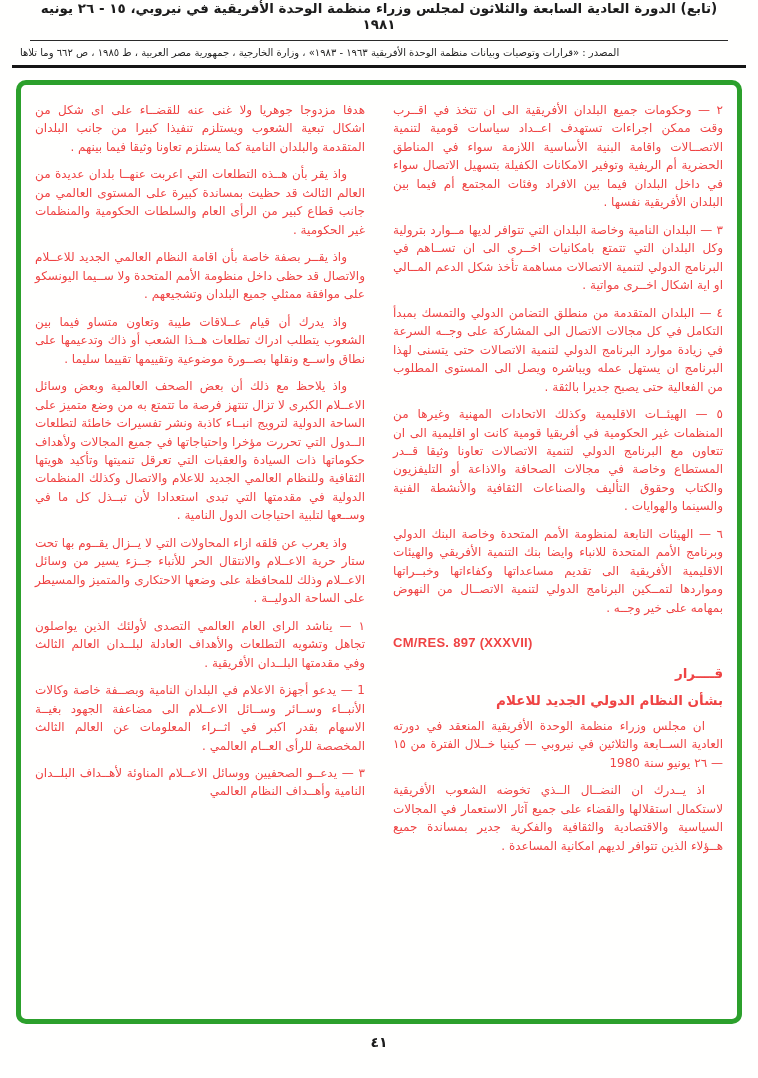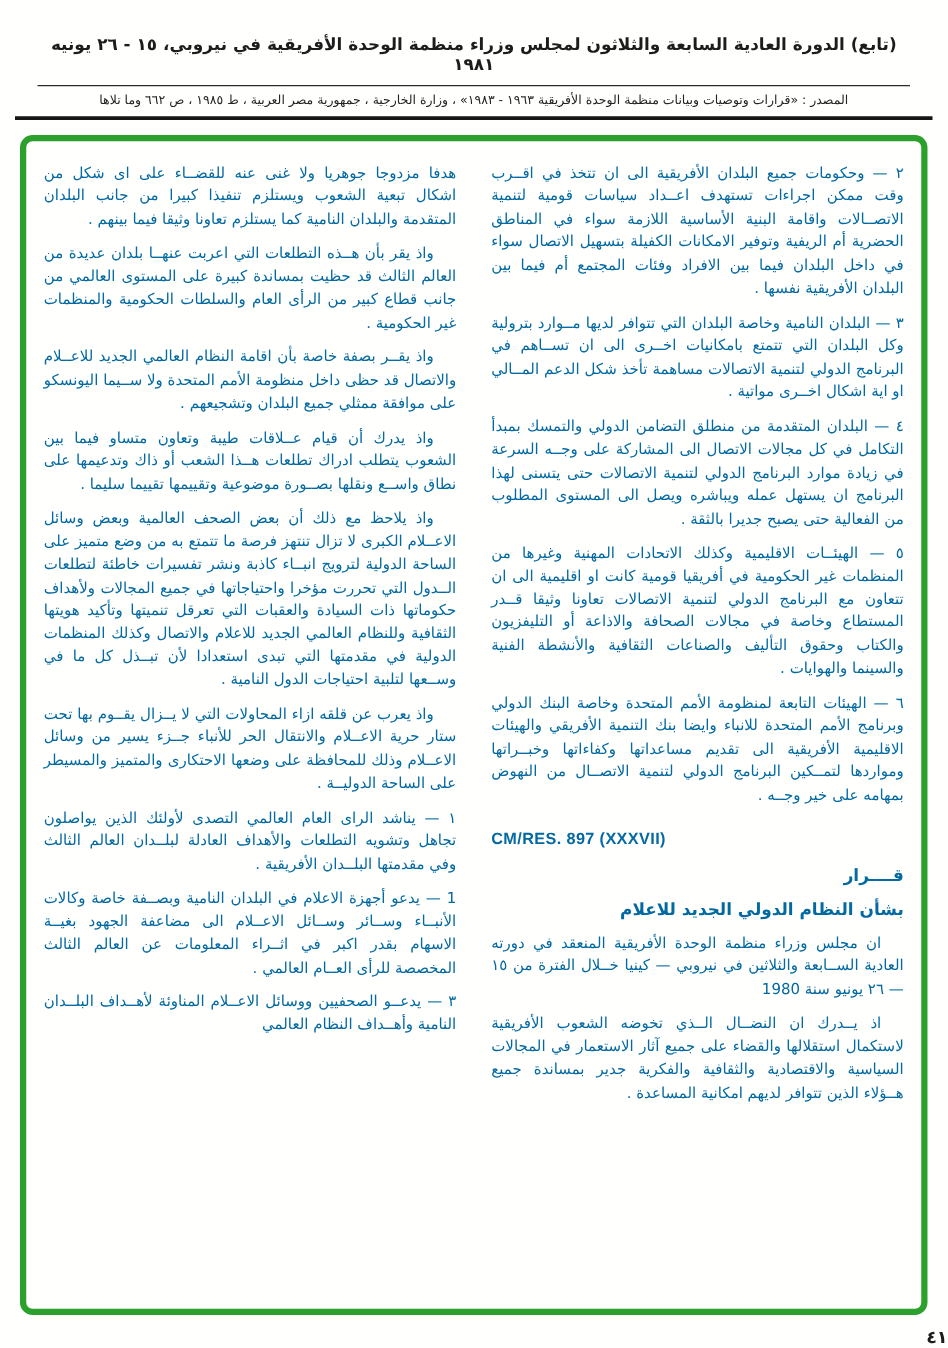--- a/index.html
+++ b/index.html
@@ -4,36 +4,36 @@
 <style>
   * { margin:0; padding:0; box-sizing:border-box; }
   html,body { width:758px; height:1078px; }
   body {
     background:#fffffe;
     font-family:"DejaVu Sans", sans-serif;
     color:#1c1c1c;
     position:relative;
     overflow:hidden;
   }
-  .page { width:758px; height:1061px; padding-top:28px; }
+  .page { width:758px; height:1061px; }
 
   .doc-title {
     direction:rtl;
     text-align:center;
     font-weight:bold;
     font-size:13.5px;
     padding:0 30px;
   }
   .rule-thin {
     border-top:1.5px solid #2b2b2b;
     margin:8px 30px 6px 30px;
   }
   .doc-source {
     direction:rtl;
-    text-align:center;
+    text-align:left;
     font-size:10px;
     color:#242424;
     padding:0 20px;
   }
   .rule-thick {
     border-top:3px solid #161616;
     margin:7px 12px 12px 12px;
   }
 
   .green-box {
@@ -55,21 +55,21 @@
     flex:1 1 0;
     direction:rtl;
     min-width:0;
   }
 
   .para {
     font-size:12px;
     line-height:1.54;
     text-align:justify;
     margin-bottom:9px;
-    color:#0369a1;
+    color:#ef4444;
   }
   .para.body { text-indent:18px; }
   .para.item { text-indent:0; }
   .para.heading-latin {
     direction:ltr;
     text-align:left;
     font-weight:bold;
     font-size:13px;
     font-family:Liberation Sans, sans-serif;
     letter-spacing:0.3px;
@@ -78,21 +78,21 @@
   }
   .para.heading-center {
     font-weight:bold;
     font-size:13.5px;
     margin:2px 0 6px 0;
     text-indent:0;
   }
 
   .page-number {
     direction:rtl;
-    text-align:right;
+    text-align:center;
     font-weight:bold;
     font-size:14px;
     margin-top:10px;
   }
 </style>
 </head>
 <body>
 
 <div class="page">
 

